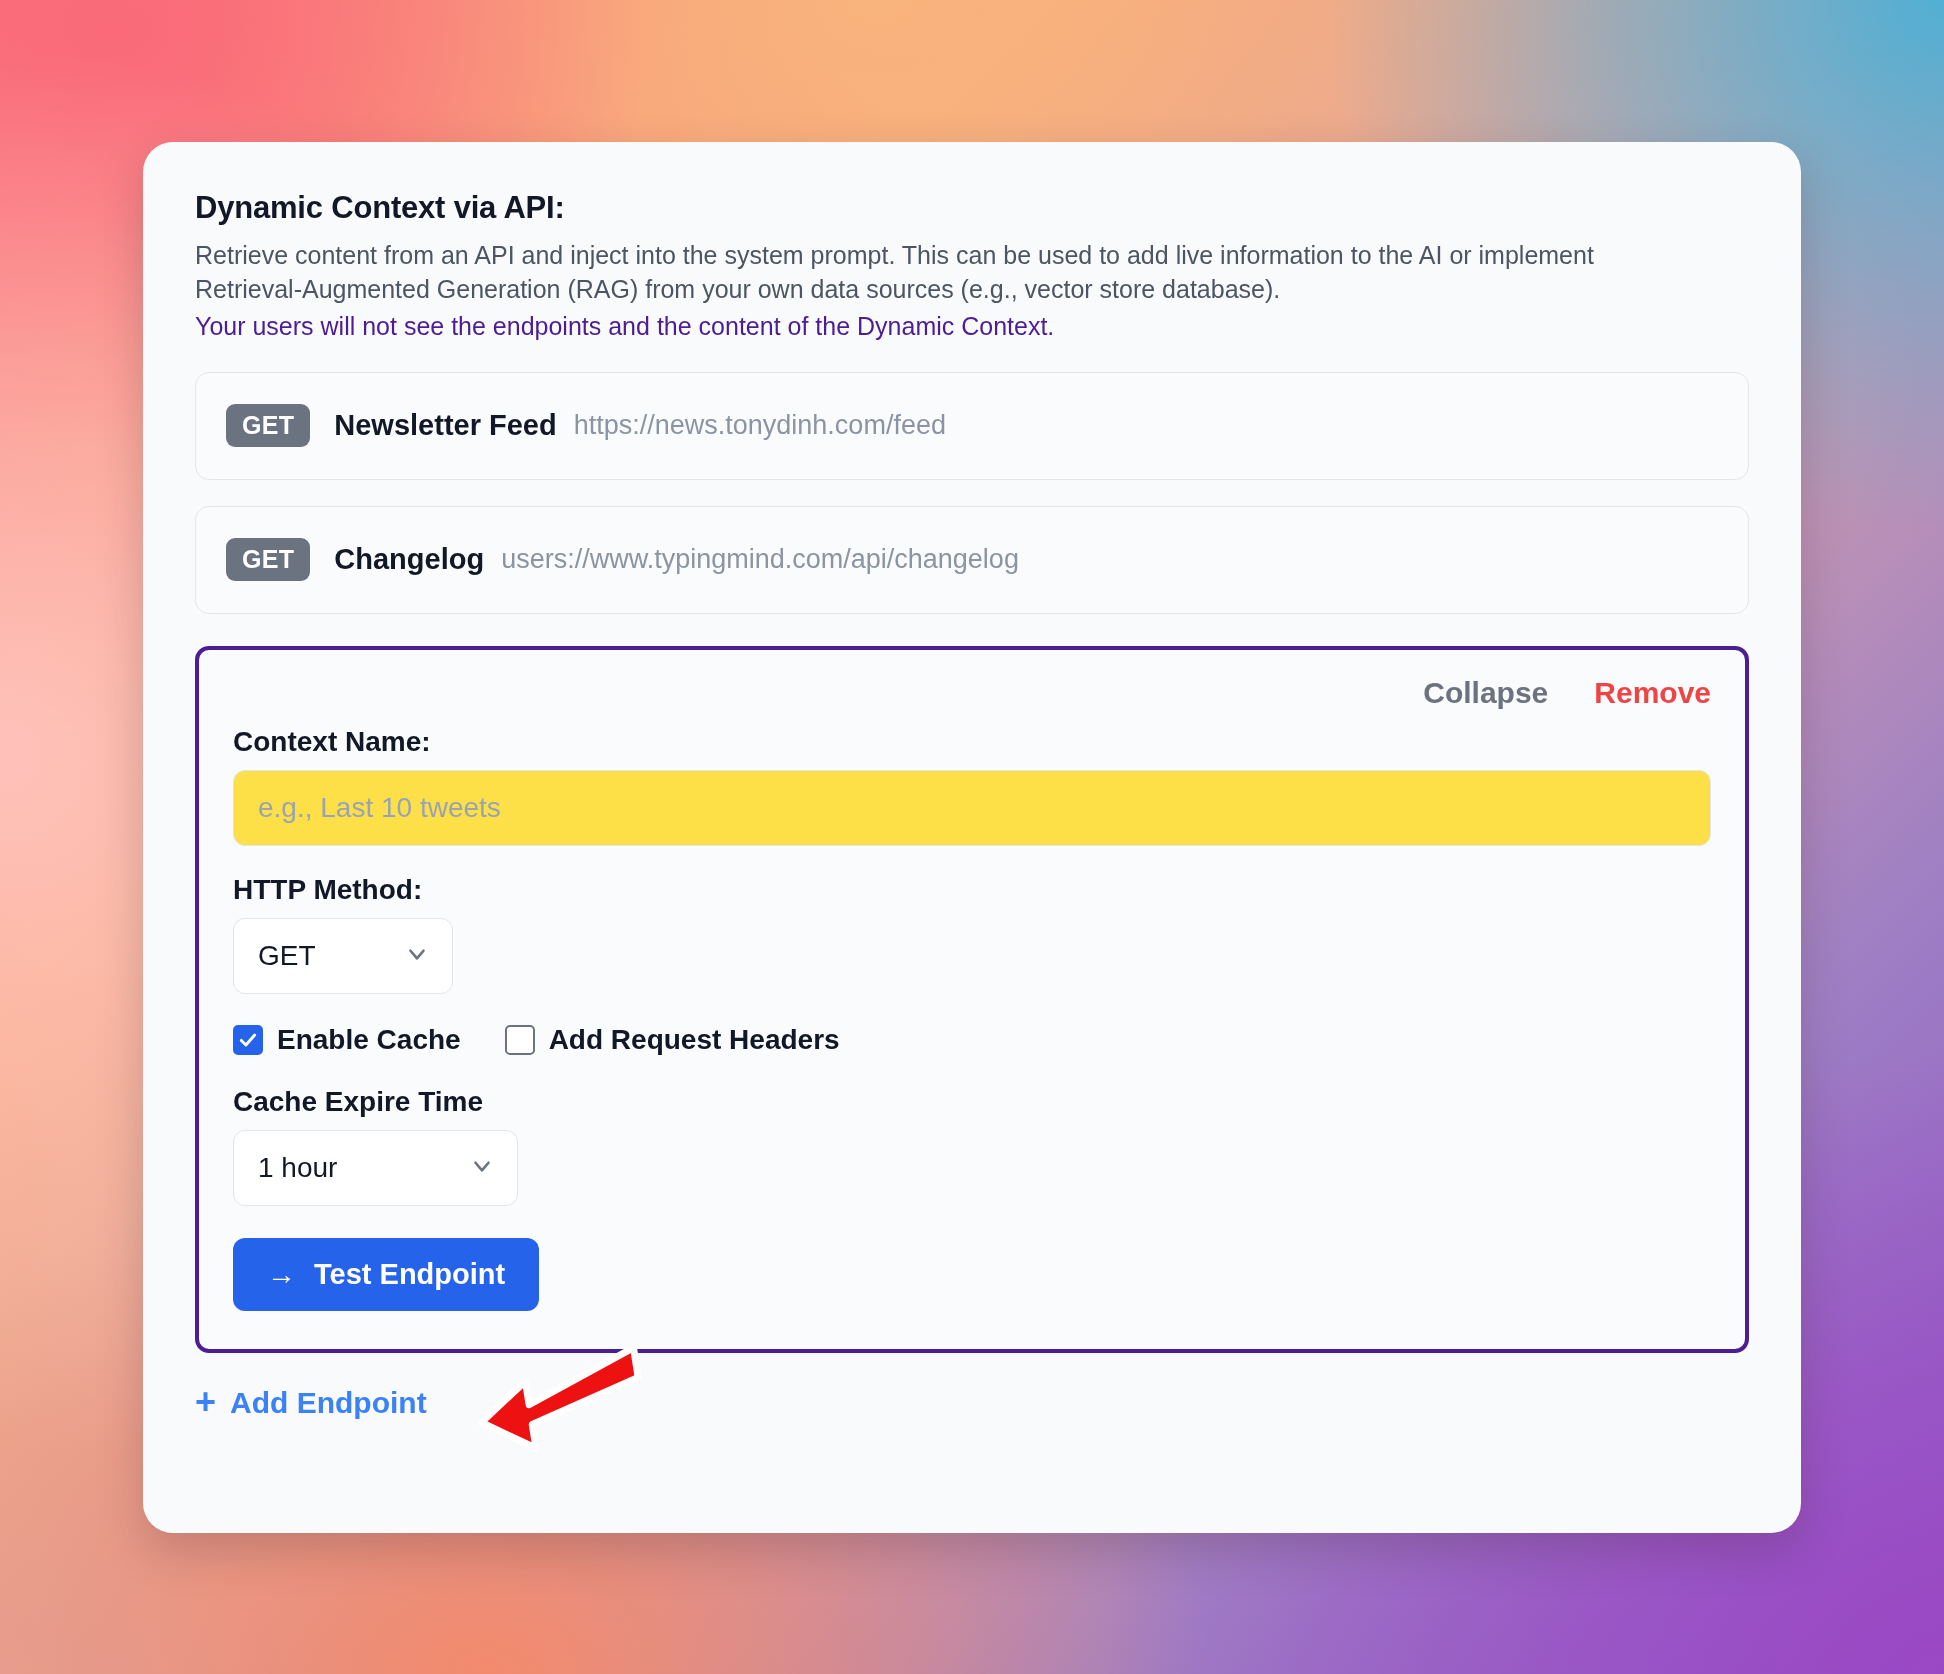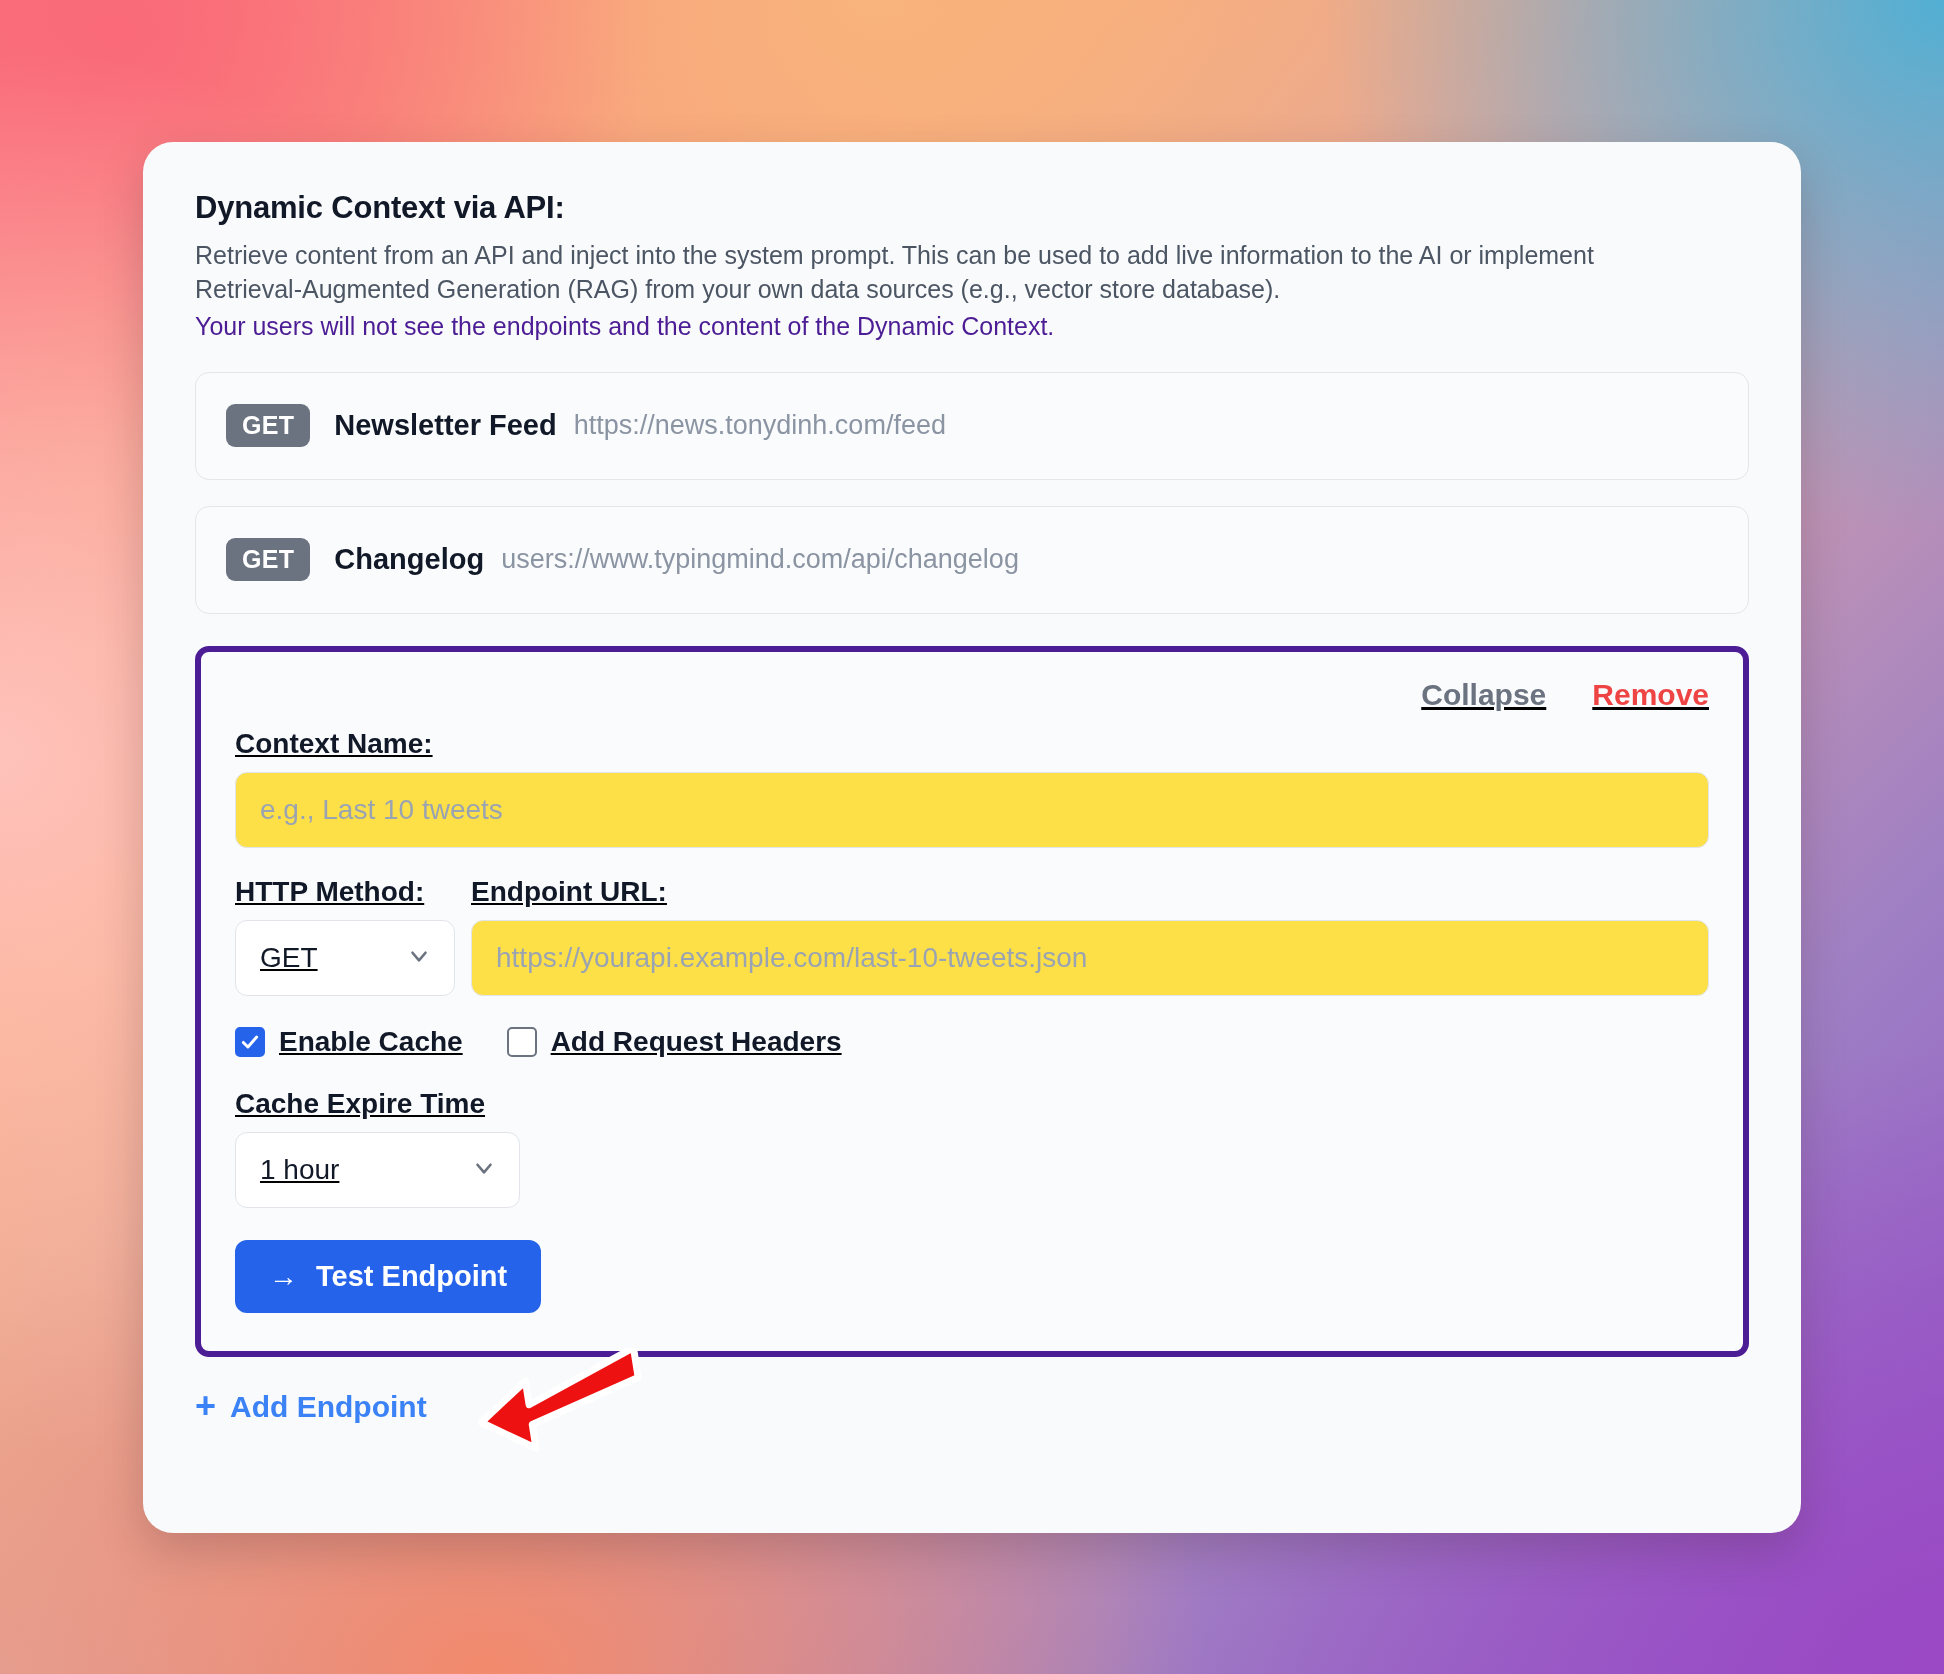--- a/index.html
+++ b/index.html
@@ -94,27 +94,26 @@
     margin-left: 24px;
   }
   .endpoint-url {
     font-size: 27px;
     color: #8b94a3;
     margin-left: 17px;
   }
 
   
   #editor-panel {
-    border: 6px solid #4c1d95;
+    border: 4px solid #4c1d95;
     border-radius: 14px;
     background: #fafbfc;
     margin-top: 32px;
     padding: 26px 34px 38px 34px;
     position: relative;
-    text-decoration: underline;
   }
 
   .panel-actions {
     display: flex;
     justify-content: flex-end;
     align-items: baseline;
     gap: 26px;
     margin-bottom: 16px;
   }
   .action-collapse {
@@ -309,24 +308,20 @@
       <div class="col-method">
         <label class="field-label">HTTP Method:</label>
         <div class="select-box">
           <span class="select-value">GET</span>
           <span class="select-caret">
             <svg width="26" height="26" viewBox="0 0 24 24" fill="none" stroke="#6b7280" stroke-width="2.4" stroke-linecap="round" stroke-linejoin="round">
                 <polyline points="6 9 12 16 18 9"></polyline>
               </svg>
           </span>
         </div>
-      </div>
-      <div class="col-url">
-        <label class="field-label">Endpoint URL:</label>
-        <input class="text-input" type="text" placeholder="https://yourapi.example.com/last-10-tweets.json" style="">
       </div>
     </div>
 
     <div class="checkbox-row">
       <span class="cb-group">
         <span class="cb checked">
           <svg width="20" height="20" viewBox="0 0 24 24" fill="none" stroke="#ffffff" stroke-width="3.5" stroke-linecap="round" stroke-linejoin="round">
               <polyline points="4 12.5 9.5 18 20 6"></polyline>
             </svg>
         </span>

